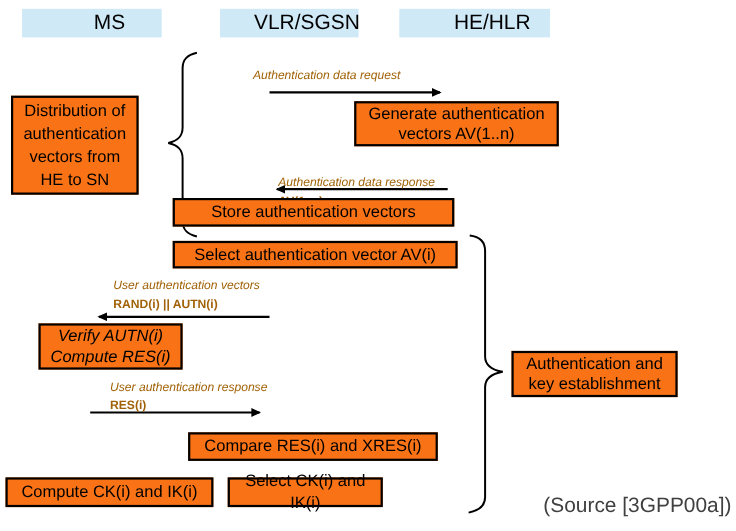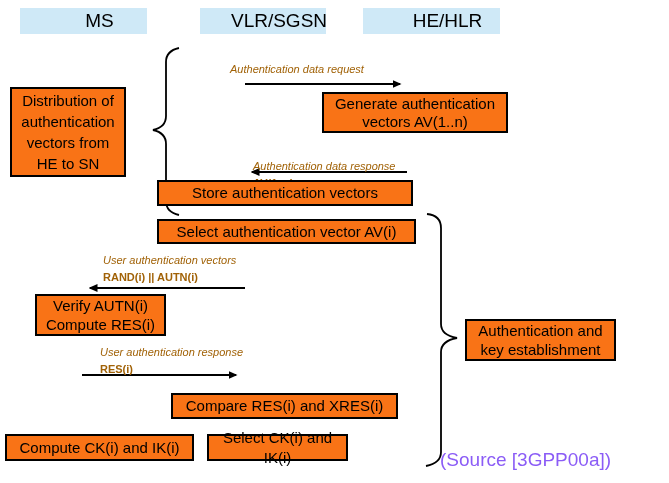--- a/index.html
+++ b/index.html
@@ -50,22 +50,23 @@
   .wires {
     position: absolute;
     left: 0; top: 0;
     width: 669px; height: 483px;
     pointer-events: none;
   }
   .source-note {
     position: absolute;
     left: 440px; top: 449px;
     width: 225px;
+    text-align: right;
     font-size: 19px;
-    color: #8b5cf6;
+    color: #404040;
   }
 </style>
 </head>
 <body>
 
 <div class="canvas">
 
   <div class="lifeline-header" style="left:20px; top:8px; width:127px; height:26px;">MS</div>
   <div class="lifeline-header" style="left:200px; top:8px; width:126px; height:26px;">VLR/SGSN</div>
   <div class="lifeline-header" style="left:363px; top:8px; width:137px; height:26px;">HE/HLR</div>
@@ -116,21 +117,21 @@
 vectors from
 HE to SN</div>
 
   <div class="proc-box" style="left:322px; top:92px; width:186px; height:41px; line-height:18px;">Generate authentication
 vectors AV(1..n)</div>
 
   <div class="proc-box" style="left:157px; top:180px; width:256px; height:26px;">Store authentication vectors</div>
 
   <div class="proc-box" style="left:157px; top:219px; width:259px; height:25px;">Select authentication vector AV(i)</div>
 
-  <div class="proc-box" style="left:35px; top:294px; width:131px; height:42px; line-height:19px;">Verify AUTN(i)
+  <div class="proc-box" style="left:35px; top:294px; width:131px; height:42px; line-height:19px;font-style:italic;">Verify AUTN(i)
 Compute RES(i)</div>
 
   <div class="proc-box" style="left:171px; top:393px; width:227px; height:26px;">Compare RES(i) and XRES(i)</div>
 
   <div class="proc-box" style="left:5px; top:434px; width:189px; height:27px;text-align:center;">Compute CK(i) and IK(i)</div>
 
   <div class="proc-box" style="left:207px; top:434px; width:141px; height:27px;">Select CK(i) and IK(i)</div>
 
   <div class="proc-box" style="left:465px; top:319px; width:151px; height:42px; line-height:19px;">Authentication and
 key establishment</div>

